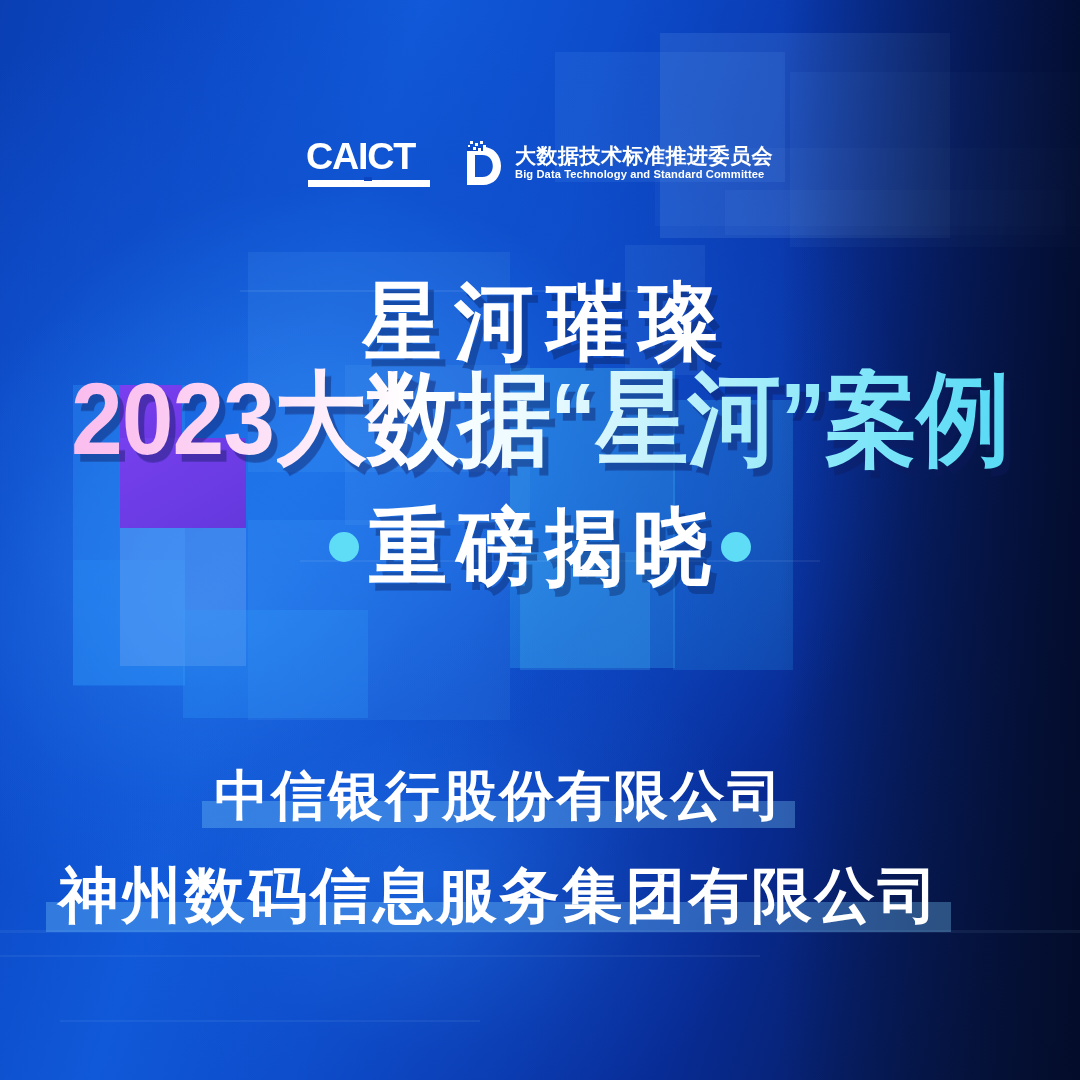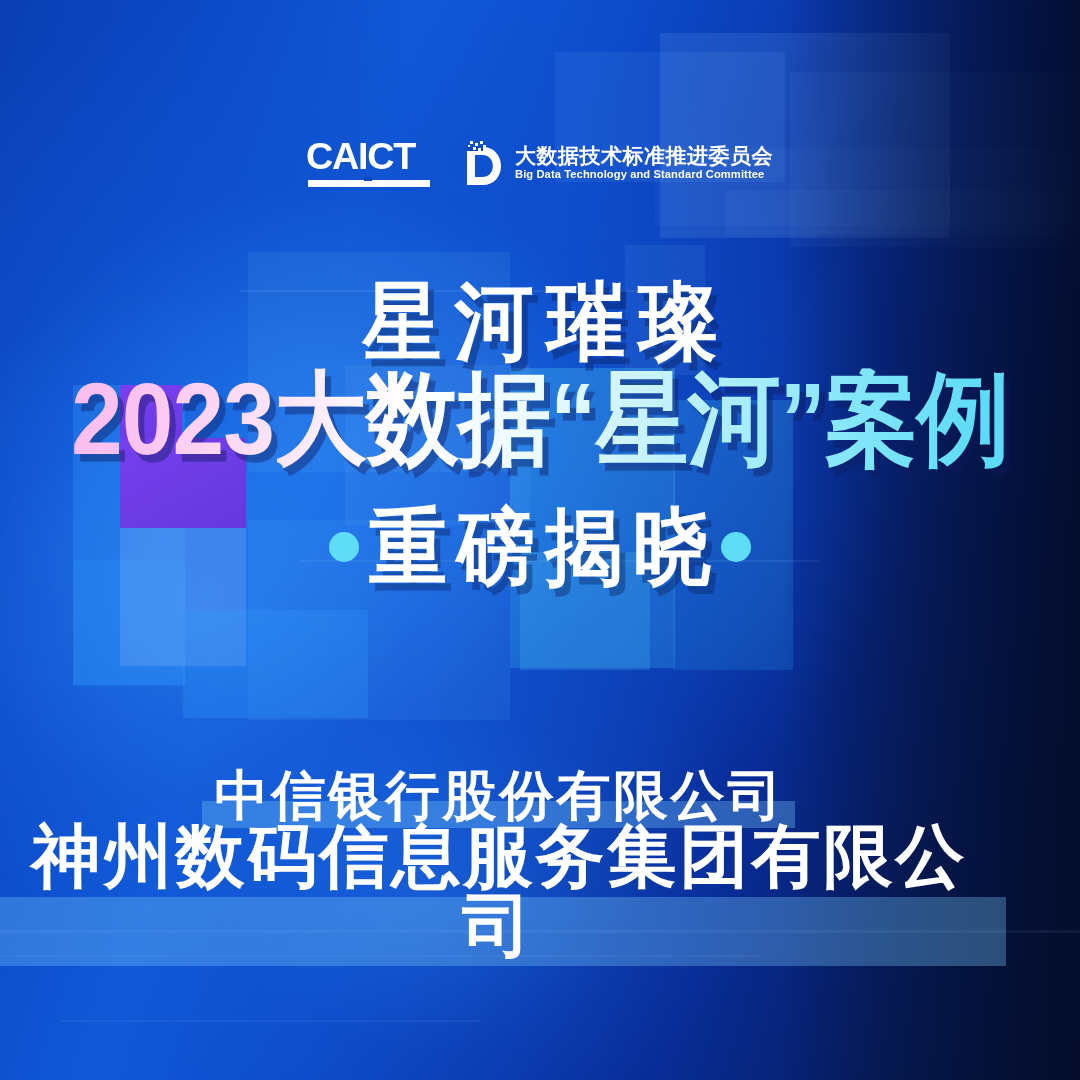--- a/index.html
+++ b/index.html
@@ -243,21 +243,21 @@
   .winner span.txt { position: relative; z-index: 2; }
   .winner .hl {
     position: absolute;
     left: -10px; right: -10px;
     bottom: -6px;
     height: 50%;
     background: rgba(120,200,250,0.34);
     z-index: 1;
   }
   .winner-1 { font-size: 54px; }
-  .winner-2 { font-size: 69px; }
+  .winner-2 { font-size: 60px; margin-top: 44px; }
 </style>
 </head>
 <body>
 
 <div id="poster">
 
   <div class="bg-base"></div>
   <div class="bg-glow-left"></div>
   <div class="bg-glow-bottom"></div>
 

